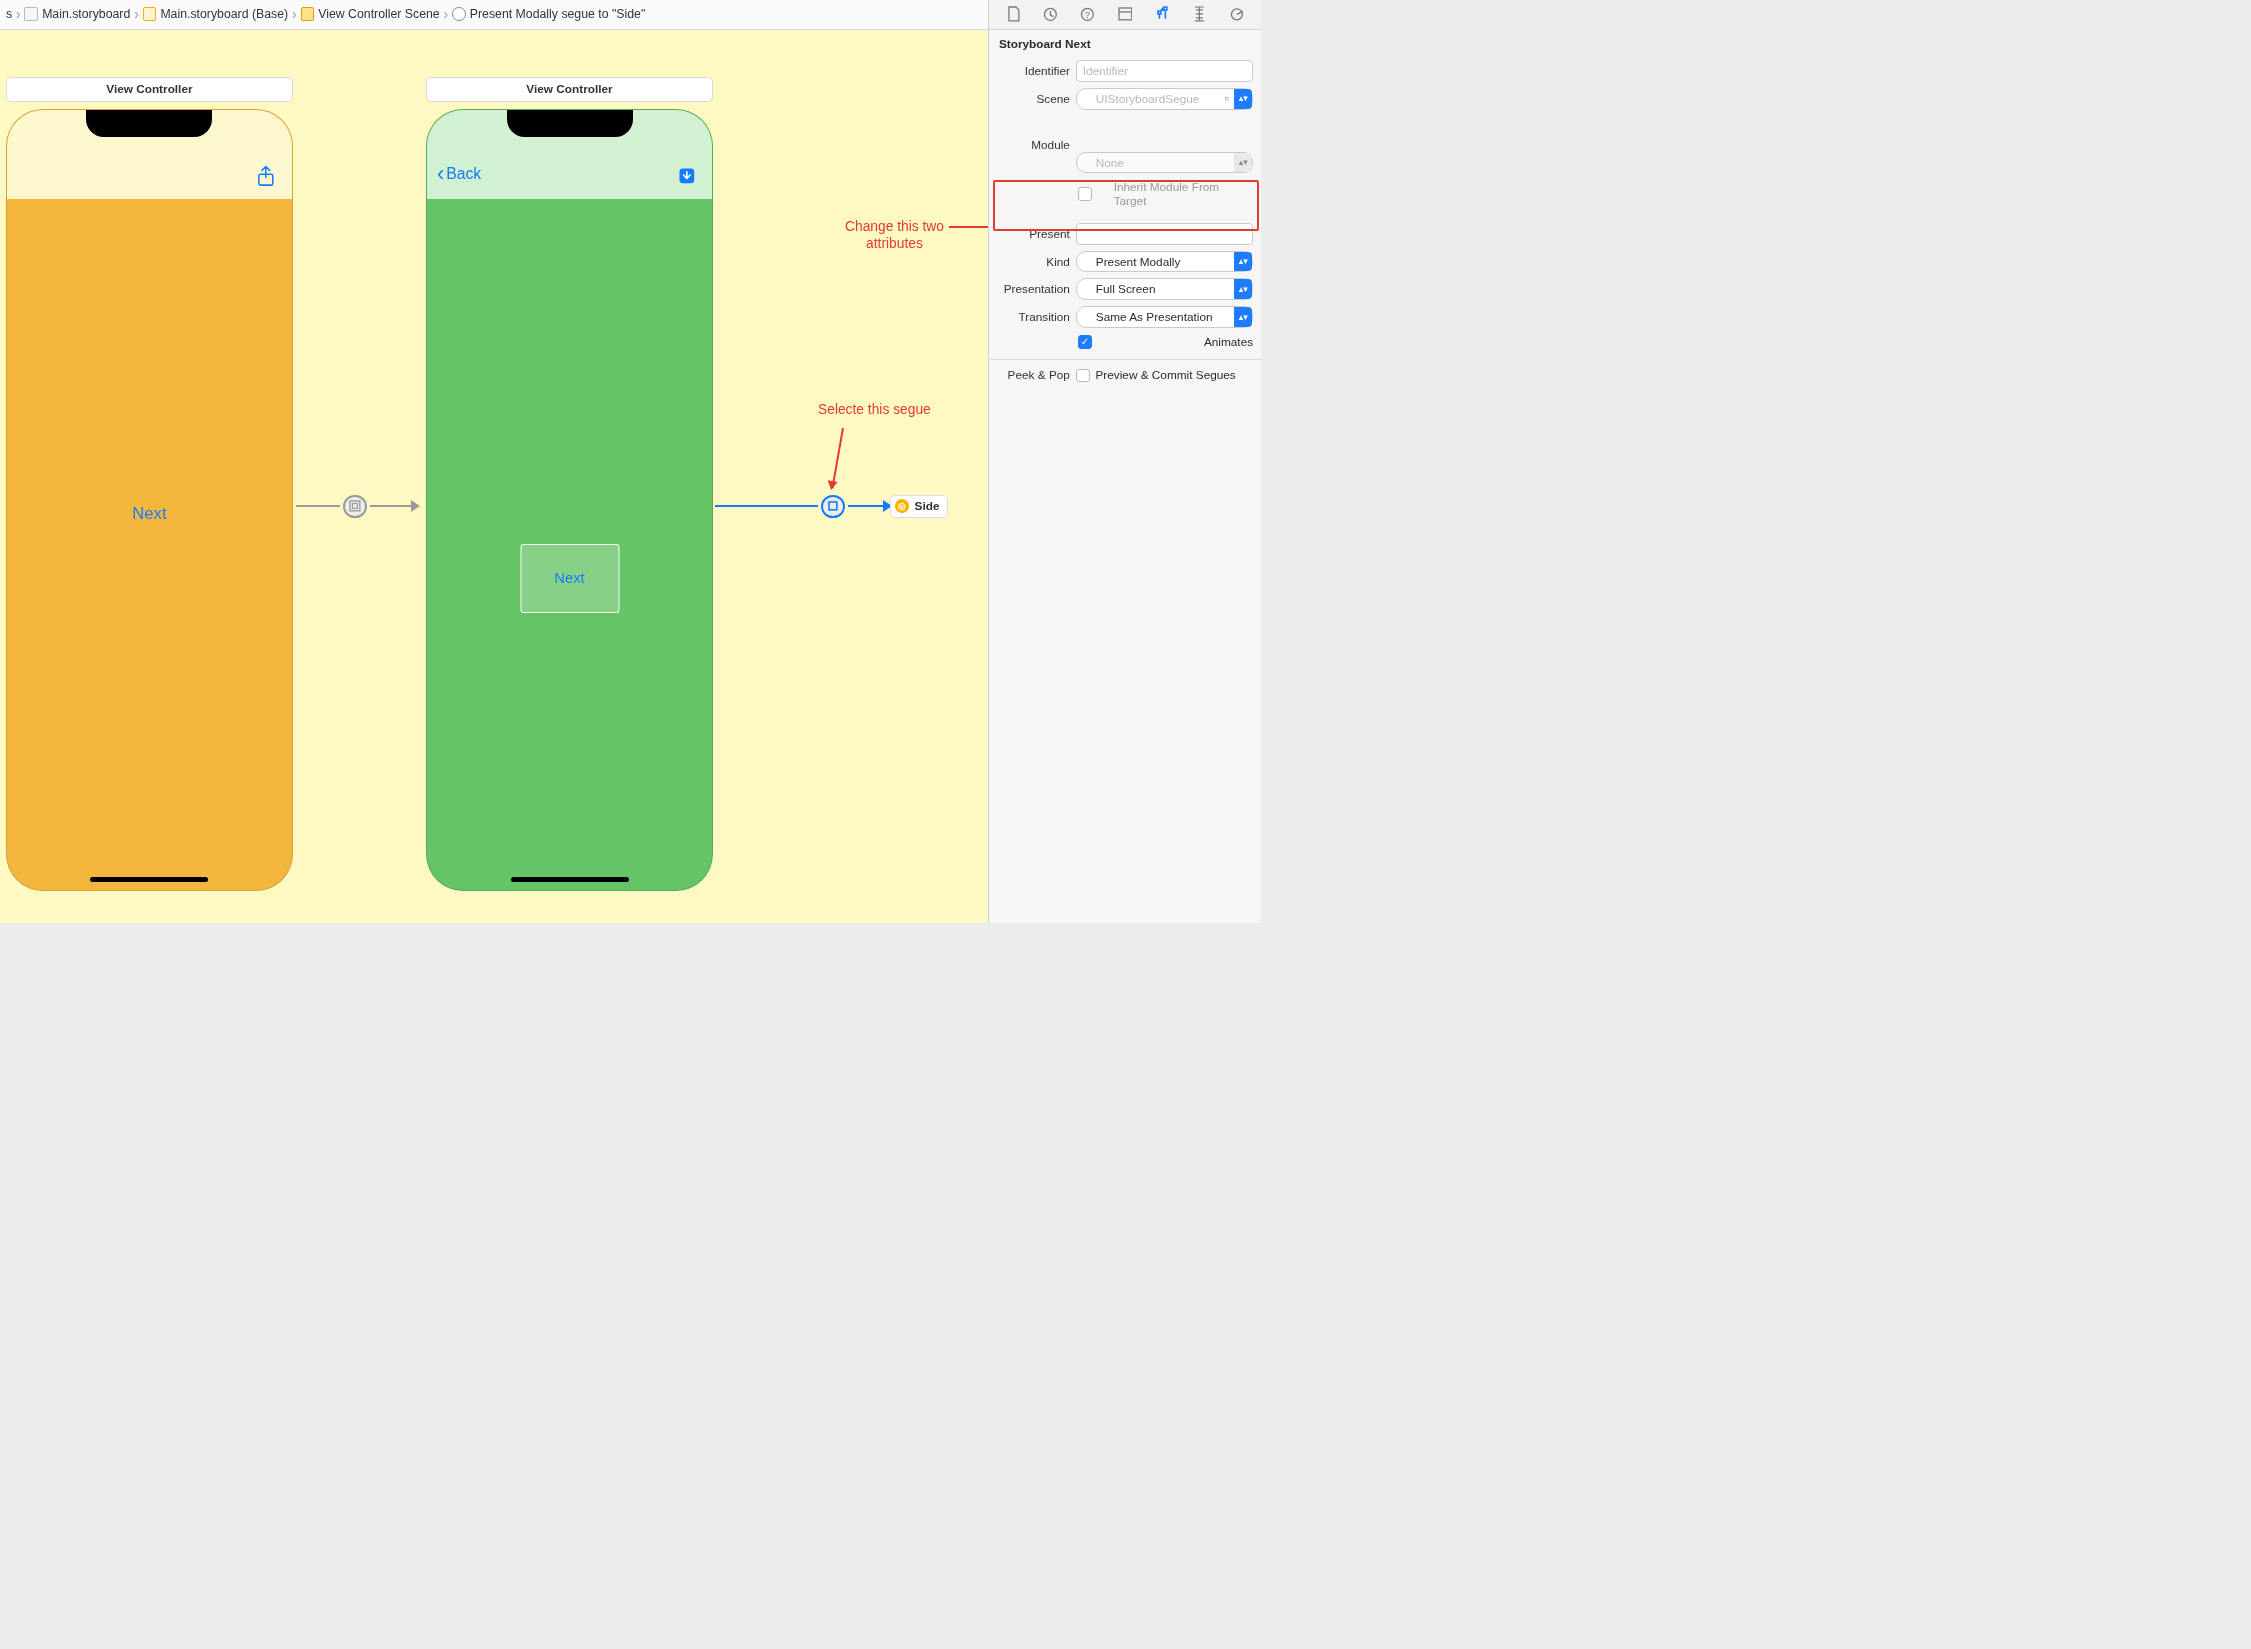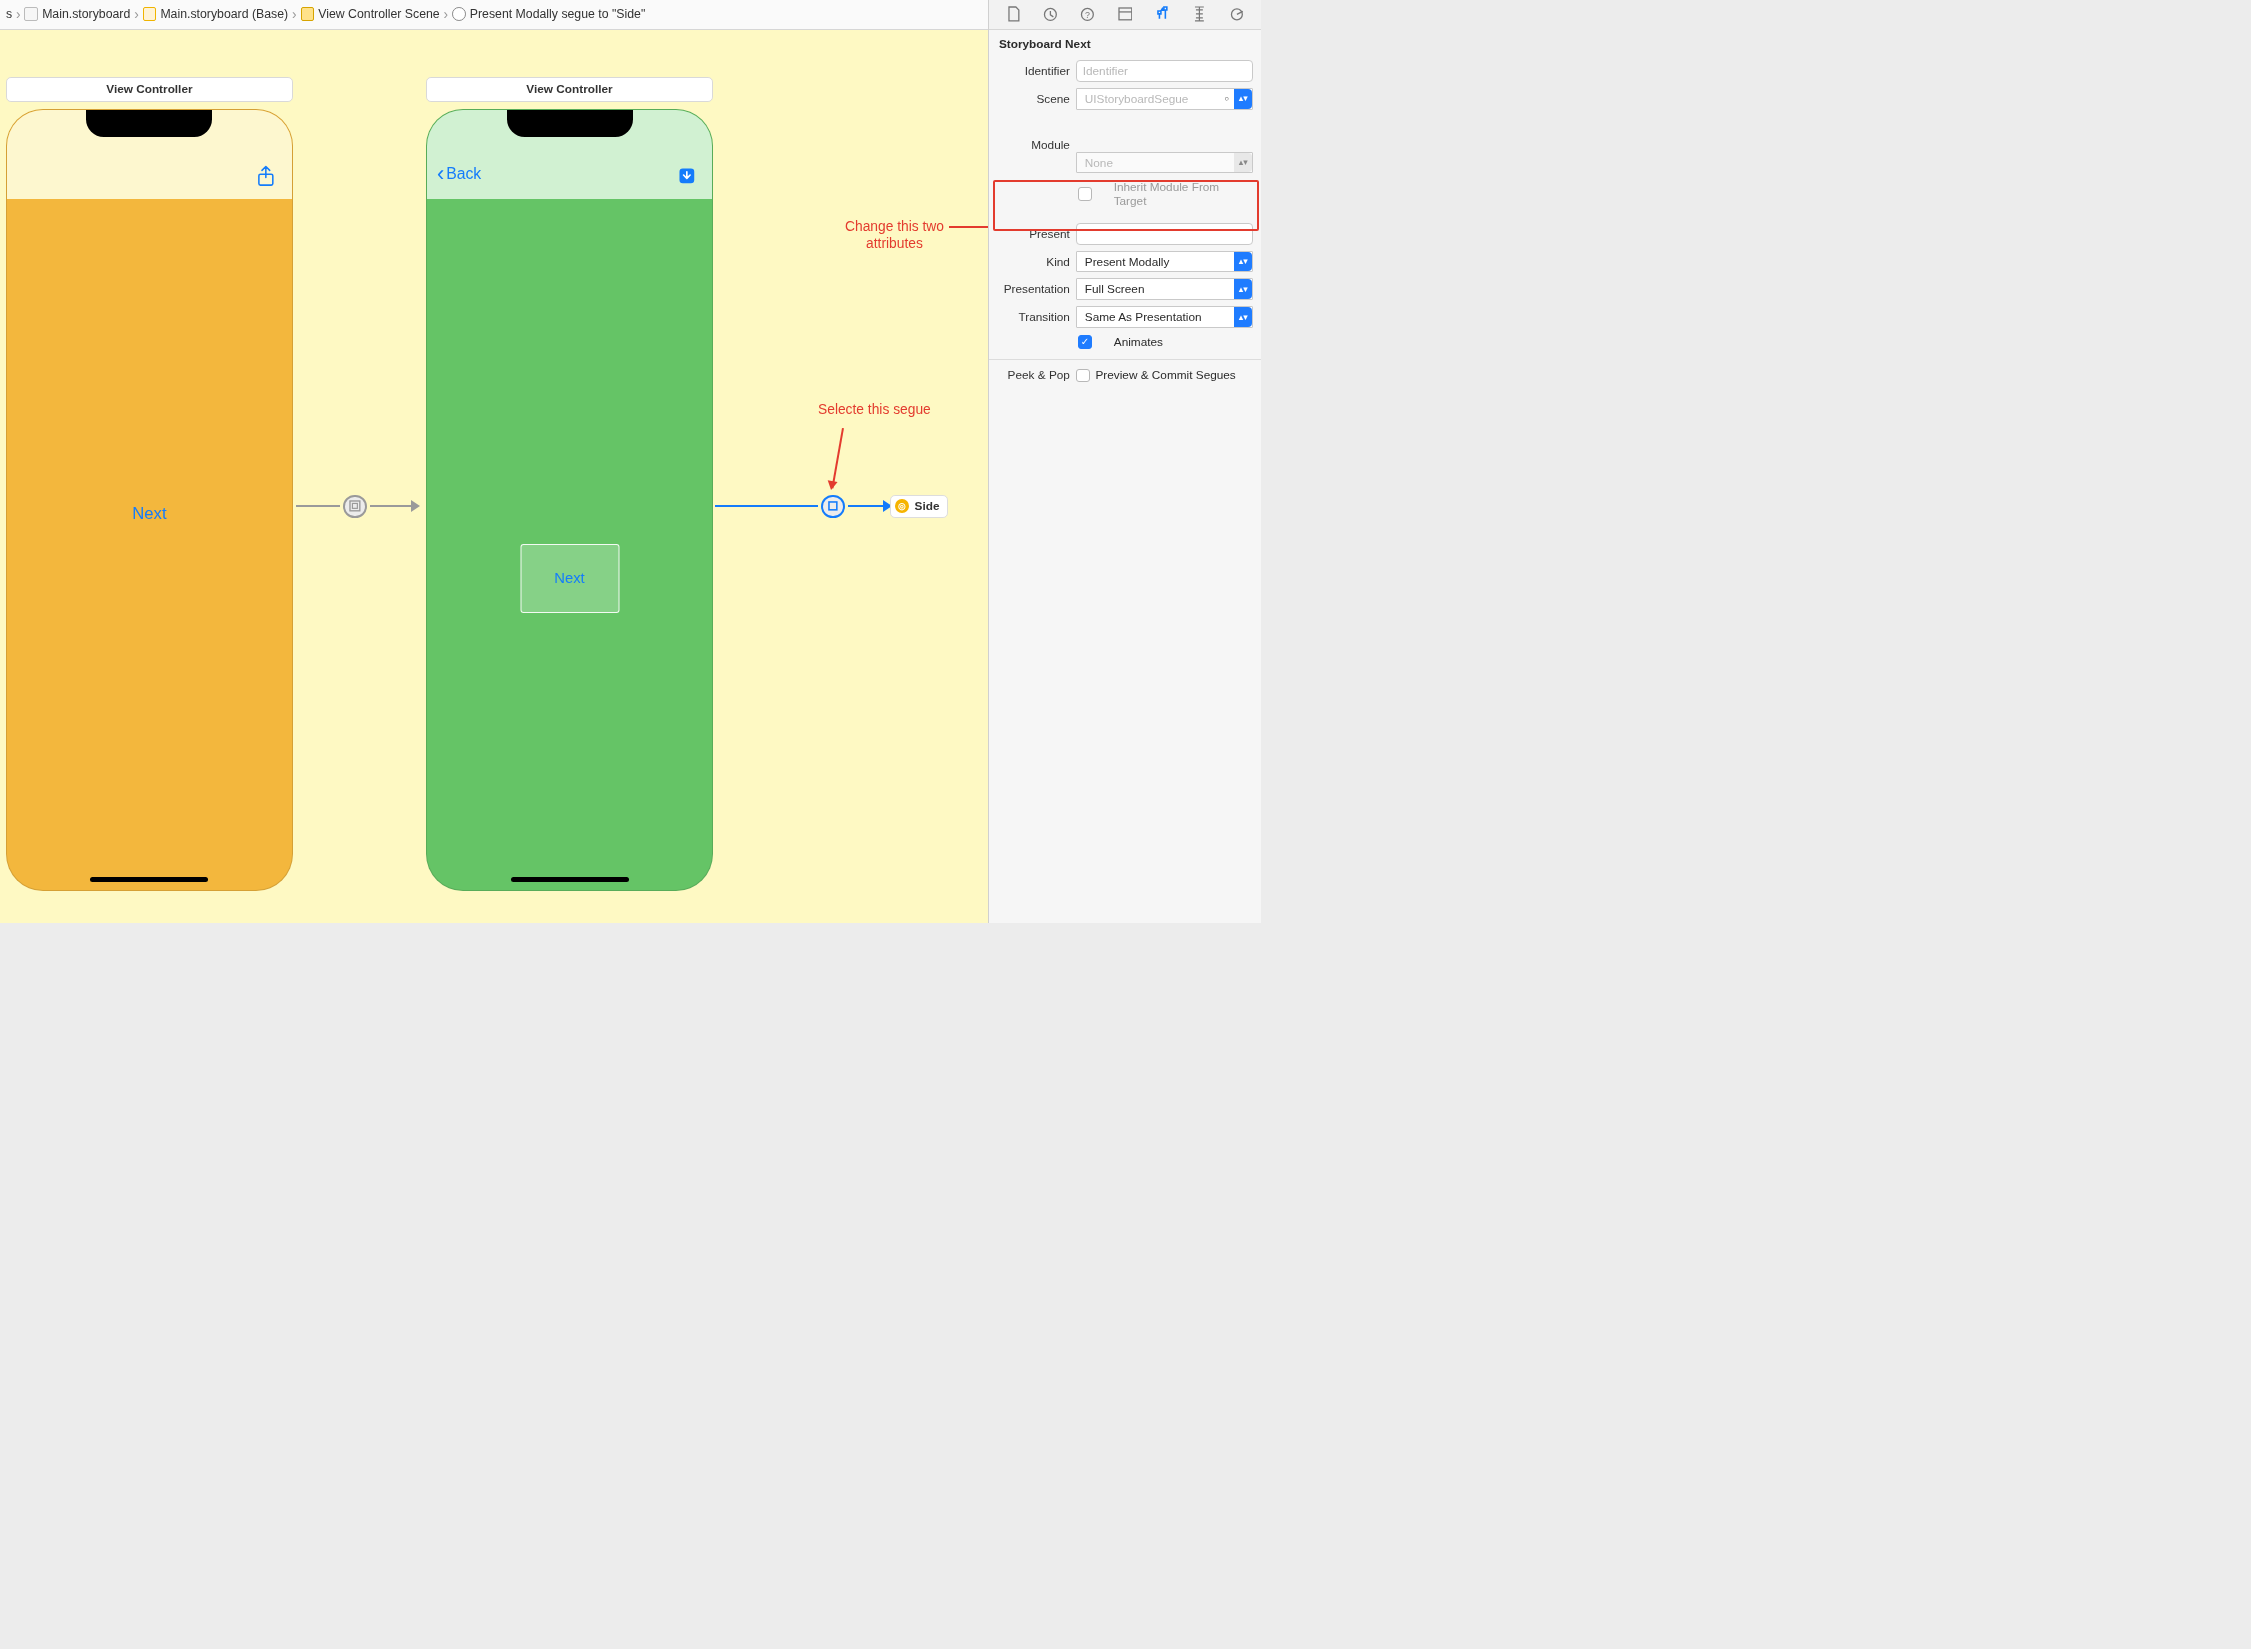--- a/index.html
+++ b/index.html
@@ -169,31 +169,31 @@
 
   .insp-section-title { font-weight:700; padding:7.9px 9.9px 5.9px; }
   .insp-row { display:flex; align-items:center; padding:3px 7.9px; gap:5.9px;}
   .insp-label { width:73px; text-align:right; color:#333; }
   .insp-field {
     flex:1; height:21.7px; background:#fff; border:1px solid #c9c9c9; border-radius:3.9px;
     padding:0 5.9px; display:flex; align-items:center; color:#333;
   }
   .insp-field.placeholder { color:#b8b8b8; }
   .dropdown {
-    flex:1; height:21.7px; background:#fff; border:1px solid #c9c9c9; border-radius:1px;
-    display:flex; align-items:center; padding:0 0 0 8px; position:relative; cursor:default;
+    flex:1; height:21.7px; background:#fff; border:1px solid #c9c9c9; border-radius:10px;
+    display:flex; align-items:center; padding:0 0 0 19px; position:relative; cursor:default;
   }
   .dropdown .dd-arrows {
     width:17.7px; align-self:stretch; background:#1f7cff; border-radius:0 3.9px 3.9px 0;
     display:flex; align-items:center; justify-content:center; color:#fff; font-size:8.9px; line-height:1;
     margin-left:auto;
   }
   .dropdown .dd-text{ flex:1; }
   .dropdown .dd-extra { width:15.8px; color:#7a7a7a; text-align:center; font-size:13.8px; }
-  .insp-check { display:flex; align-items:center; gap:22px; padding:3.9px 7.9px 3.9px 89px; }
+  .insp-check { display:flex; align-items:center; gap:22px; padding:3.9px 7.9px 3.9px 89px;justify-content:space-between; }
   .chk {
     width:13.8px; height:13.8px; border:1px solid #b8b8b8; border-radius:3px; background:#fff;
     display:inline-flex; align-items:center; justify-content:center; font-size:9.9px; color:#fff;
   }
   .chk.on { background:#1f7cff; border-color:#1f7cff; }
   .hl-red { position:absolute; border:2px solid #e33b2e; border-radius:2px; pointer-events:none; }
   #hl1 { right:2px; top:180px; width:266px; height:51px; }
 
   .insp-divider{ height:1px; background:#dcdcdc; margin:5.9px 0;}
 

